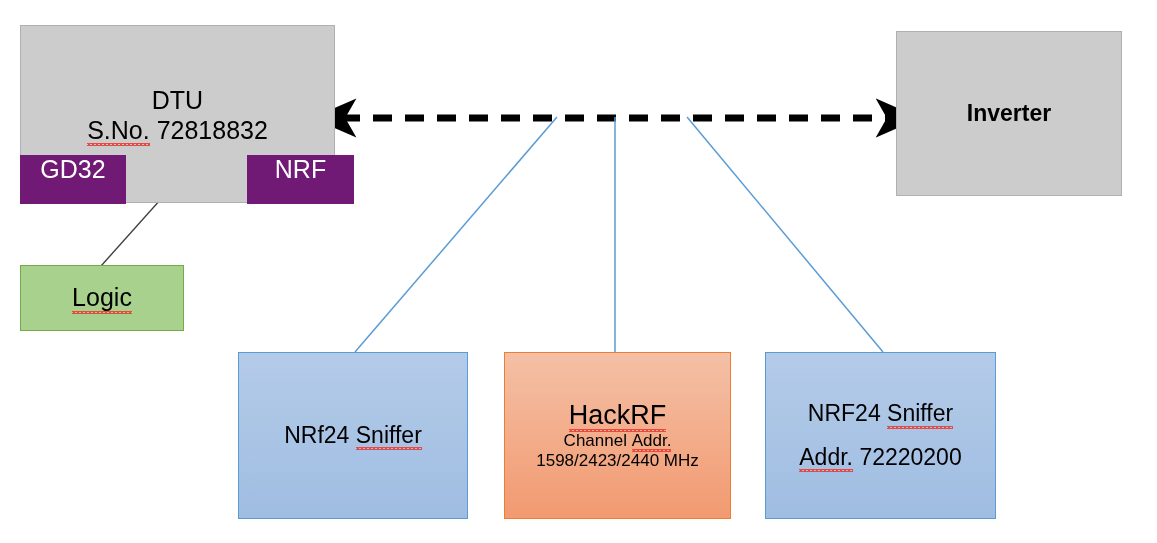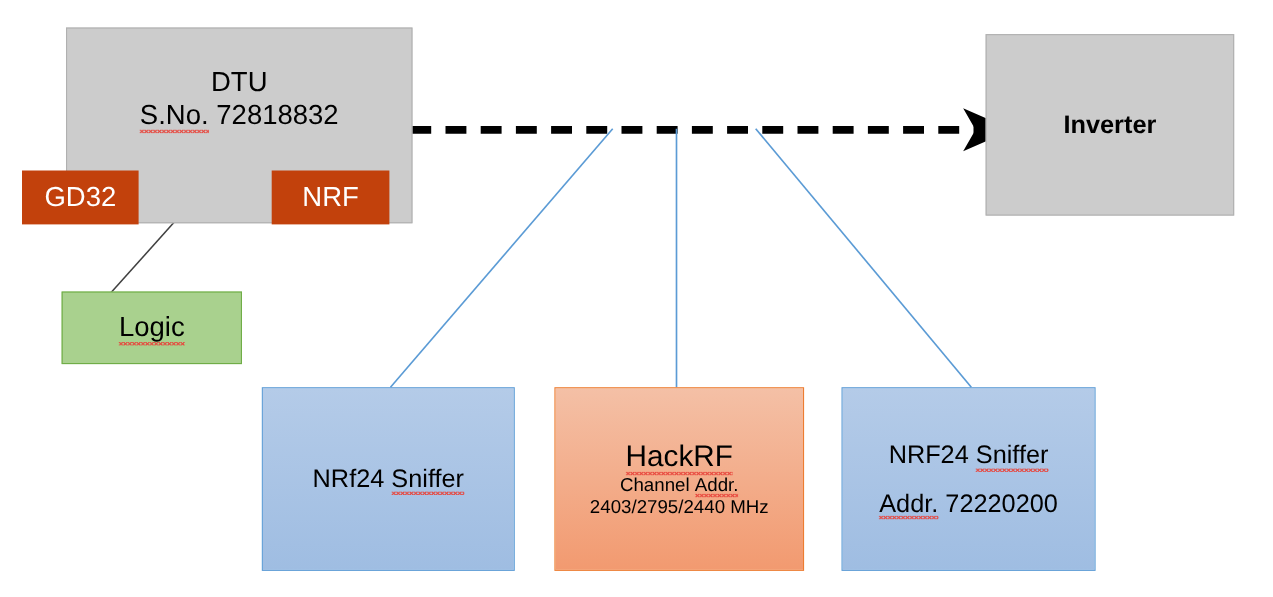--- a/index.html
+++ b/index.html
@@ -36,50 +36,47 @@
 
   
   .grey-box {
     background: #cccccc;
     border: 1px solid #b0b0b0;
   }
   #dtu-box {
     left: 20px; top: 25px; width: 315px; height: 178px;
     font-size: 25px;
     justify-content: flex-start;
-    padding-top: 35px;
-    margin-left: 40px;
+    padding-top: 60px;
   }
   #inverter-box {
     left: 896px; top: 31px; width: 226px; height: 165px;
     font-size: 23px;
     font-weight: bold;
   }
 
   
   .black-box {
     position: absolute;
     box-sizing: border-box;
-    background: #c2410c;
+    background: #701a75;
     color: #ffffff;
     display: flex;
-    align-items: center;
     justify-content: center;
     font-size: 25px;
   }
   #gd32-box { left: 20px; top: 155px; width: 106px; height: 49px; }
   #nrf-box  { left: 228px; top: 155px; width: 107px; height: 49px; margin-left: 19px; }
 
   
   #logic-box {
     left: 20px; top: 265px; width: 164px; height: 66px;
     background: #a9d18e;
     border: 1px solid #70ad47;
     font-size: 25px;
-    margin-left: 36px;
   }
 
   
   .blue-box {
     background: linear-gradient(to bottom, #b4cbe8, #9fbde2);
     border: 1px solid #5b9bd5;
     gap: 16px;
   }
   .orange-box {
     background: linear-gradient(to bottom, #f4c0a6, #f29a70);
@@ -172,21 +169,21 @@
     <span class="line">Inverter</span>
   </div>
 
   <div class="node blue-box" id="sniffer-left">
     <span class="line">NRf24&nbsp;<span class="sq">Sniffer</span></span>
   </div>
 
   <div class="node orange-box" id="hackrf-box">
     <span class="line title sq">HackRF</span>
     <span class="line sub">Channel&nbsp;<span class="sq">Addr.</span></span>
-    <span class="line sub">2403/2795/2440 MHz</span>
+    <span class="line sub">1598/2423/2440 MHz</span>
   </div>
 
   <div class="node blue-box" id="sniffer-right">
     <span class="line">NRF24&nbsp;<span class="sq">Sniffer</span></span>
     <span class="line"><span class="sq">Addr.</span> <span>72220200</span></span>
   </div>
 
 </div>
 
 </body></html>

